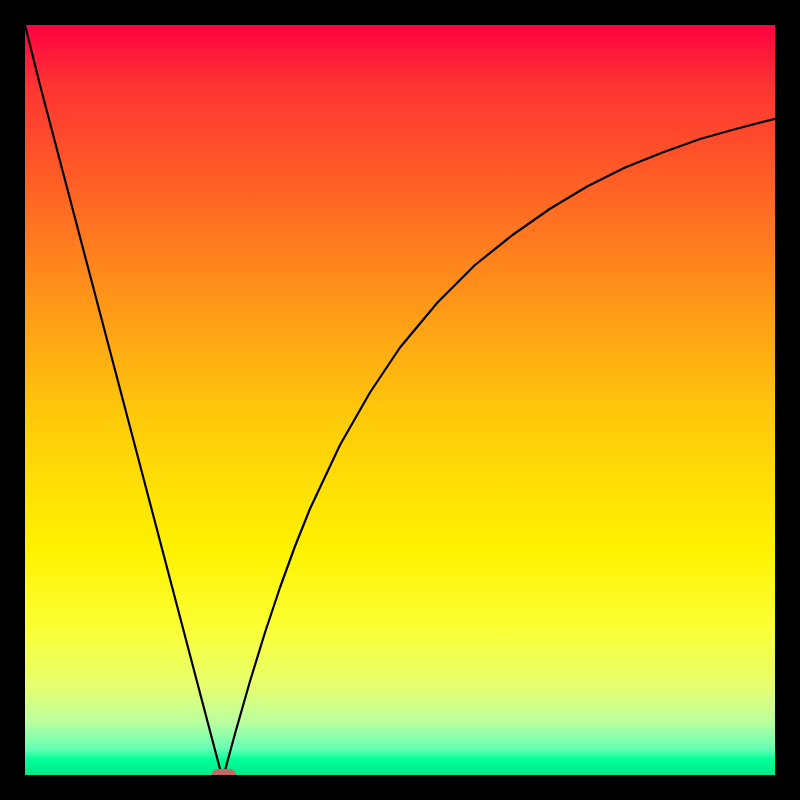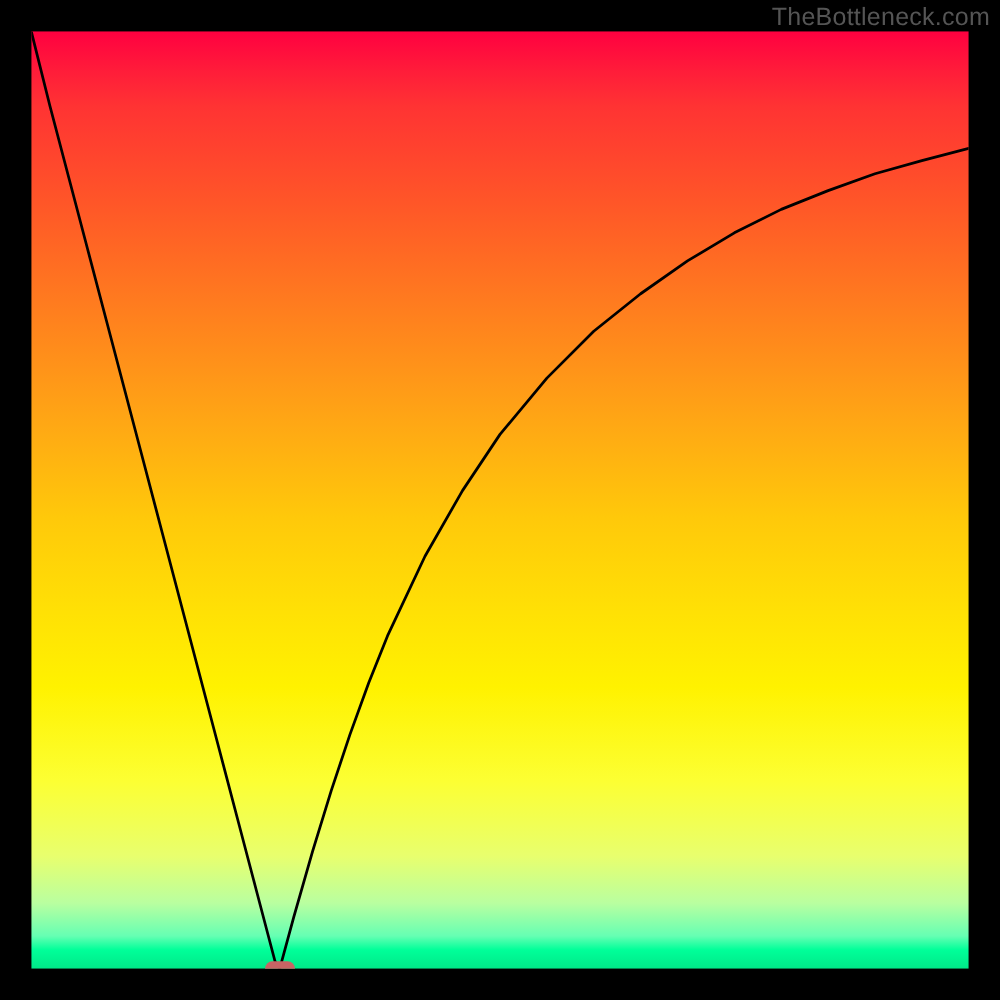--- a/index.html
+++ b/index.html
@@ -73,21 +73,20 @@
     position: absolute;
     background: #c86464;
     border-radius: 8px;
   }
 </style>
 </head>
 <body>
 
 <div class="frame">
 
-  <div class="watermark">TheBottleneck.com</div>
 
   <div class="plot-area">
     <div class="gradient-bg"></div>
 
     <svg class="svg-layer" viewBox="0 0 750 750" preserveAspectRatio="none">
       <path id="curve-path" fill="none" stroke="#000000" stroke-width="2.2" stroke-linejoin="round" stroke-linecap="round" d="M0.00 0.00 L15.00 60.00 L30.00 117.00 L45.00 174.00 L60.00 231.00 L75.00 288.00 L90.00 345.00 L105.00 402.00 L120.00 459.00 L135.00 516.00 L150.00 573.00 L165.00 630.00 L180.00 687.00 L195.00 744.00 L198.75 750.00 L210.00 708.75 L225.00 656.25 L240.00 607.50 L255.00 562.50 L270.00 521.25 L285.00 483.75 L315.00 420.00 L345.00 367.50 L375.00 322.50 L412.50 277.50 L450.00 240.00 L487.50 210.00 L525.00 183.75 L562.50 161.25 L600.00 142.50 L637.50 127.50 L675.00 114.00 L712.50 103.50 L750.00 93.75"></path>
     </svg>
 
     <div id="opt-marker" class="marker" style="left: 186.75px; top: 744px; width: 24px; height: 12px; background: rgb(200, 100, 100);"></div>
   </div>

